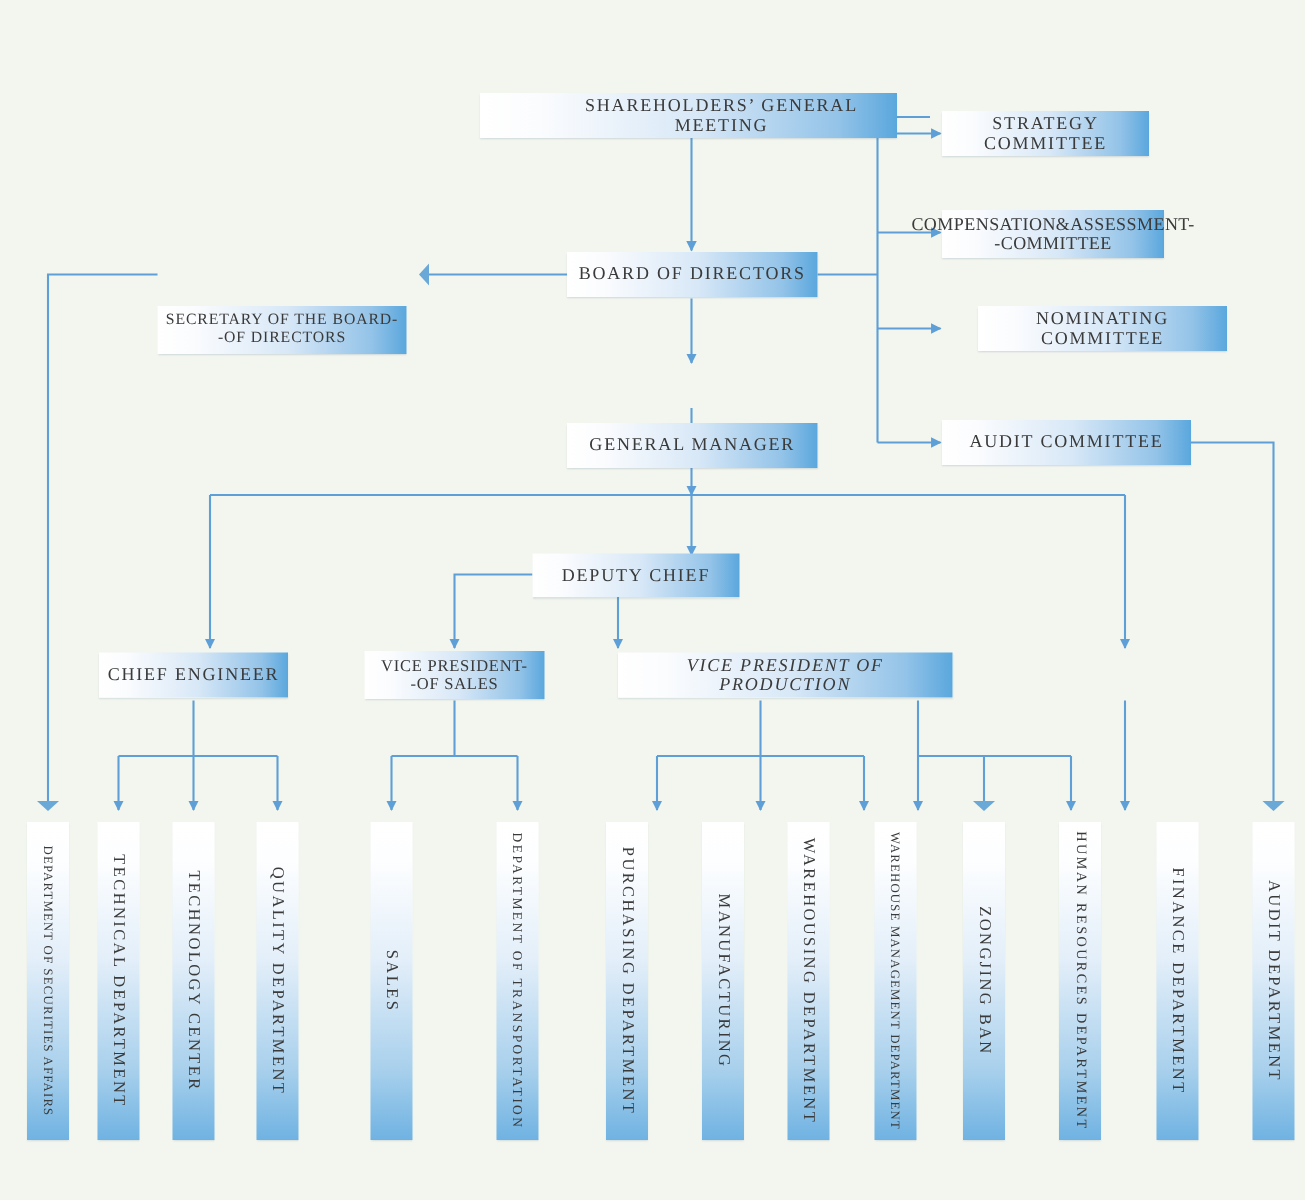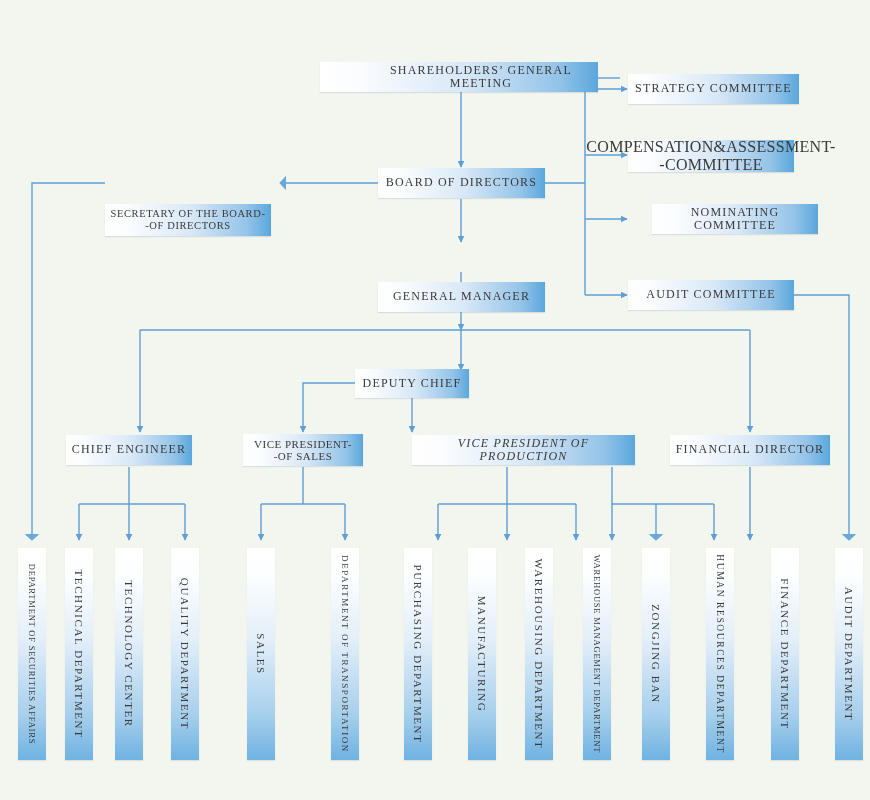--- a/index.html
+++ b/index.html
@@ -134,25 +134,25 @@
       <path d="M 612 504 L 612 540" marker-end="url(#arrow)"></path>
       <path d="M 714 504 L 714 540" marker-end="url(#arrow)"></path>
       <path d="M 612 467 L 612 504"></path>
     </g>
   </svg>
 
   <div class="node" style="left:320px; top:62px; width:278px; height:30px;padding-left:44px;">
     <span class="lbl">SHAREHOLDERS’ GENERAL MEETING</span>
   </div>
 
-  <div class="node" style="left:628px; top:74px; width:171px; height:30px;">
+  <div class="node" style="left:628px; top:74px; width:138px; height:30px;">
     <span class="lbl">STRATEGY COMMITTEE</span>
   </div>
 
-  <div class="node two-line" style="left:628px; top:140px; width:166px; height:32px; font-size:16px; letter-spacing:0.3px;font-family:Liberation Serif, serif;">
+  <div class="node two-line" style="left:628px; top:140px; width:148px; height:32px; font-size:12px; letter-spacing:0.3px;font-family:Liberation Serif, serif;">
     <span class="lbl">COMPENSATION&amp;ASSESSMENT-
 -COMMITTEE</span>
   </div>
 
   <div class="node" style="left:628px; top:204px; width:166px; height:30px;margin-left:24px;">
     <span class="lbl">NOMINATING COMMITTEE</span>
   </div>
 
   <div class="node" style="left:628px; top:280px; width:166px; height:30px;">
     <span class="lbl">AUDIT COMMITTEE</span>
@@ -164,40 +164,37 @@
 
   <div class="node two-line" style="left:105px; top:168px; width:166px; height:32px; font-size:10.5px; letter-spacing:0.6px;margin-top:36px;">
     <span class="lbl">SECRETARY OF THE BOARD-
 -OF DIRECTORS</span>
   </div>
 
   <div class="node" style="left:378px; top:242px; width:167px; height:30px;margin-top:40px;">
     <span class="lbl">GENERAL MANAGER</span>
   </div>
 
-  <div class="node" style="left:355px; top:369px; width:114px; height:29px;">
+  <div class="node" style="left:355px; top:369px; width:138px; height:29px;">
     <span class="lbl">DEPUTY CHIEF</span>
   </div>
 
   <div class="node" style="left:66px; top:435px; width:126px; height:30px;">
     <span class="lbl">CHIEF ENGINEER</span>
   </div>
 
   <div class="node two-line" style="left:243px; top:434px; width:120px; height:32px; font-size:11px; letter-spacing:0.5px;">
     <span class="lbl">VICE PRESIDENT-
 -OF SALES</span>
   </div>
 
   <div class="node" style="left:412px; top:435px; width:223px; height:30px;font-style:italic;">
     <span class="lbl">VICE PRESIDENT OF PRODUCTION</span>
   </div>
 
-  <div class="node" style="left:670px; top:435px; width:160px; height:30px;">
-    <span class="lbl">FINANCIAL DIRECTOR</span>
-  </div>
 
   <div class="vnode" style="left:18px; top:548px; width:28px; height:212px;">
     <span class="vlbl" style="font-size: 8.5px; letter-spacing: 0.8px;">DEPARTMENT OF SECURITIES AFFAIRS</span>
   </div>
 
   <div class="vnode" style="left:65px; top:548px; width:28px; height:212px;">
     <span class="vlbl" style="font-size: 11px;">TECHNICAL DEPARTMENT</span>
   </div>
 
   <div class="vnode" style="left:115px; top:548px; width:28px; height:212px;">

